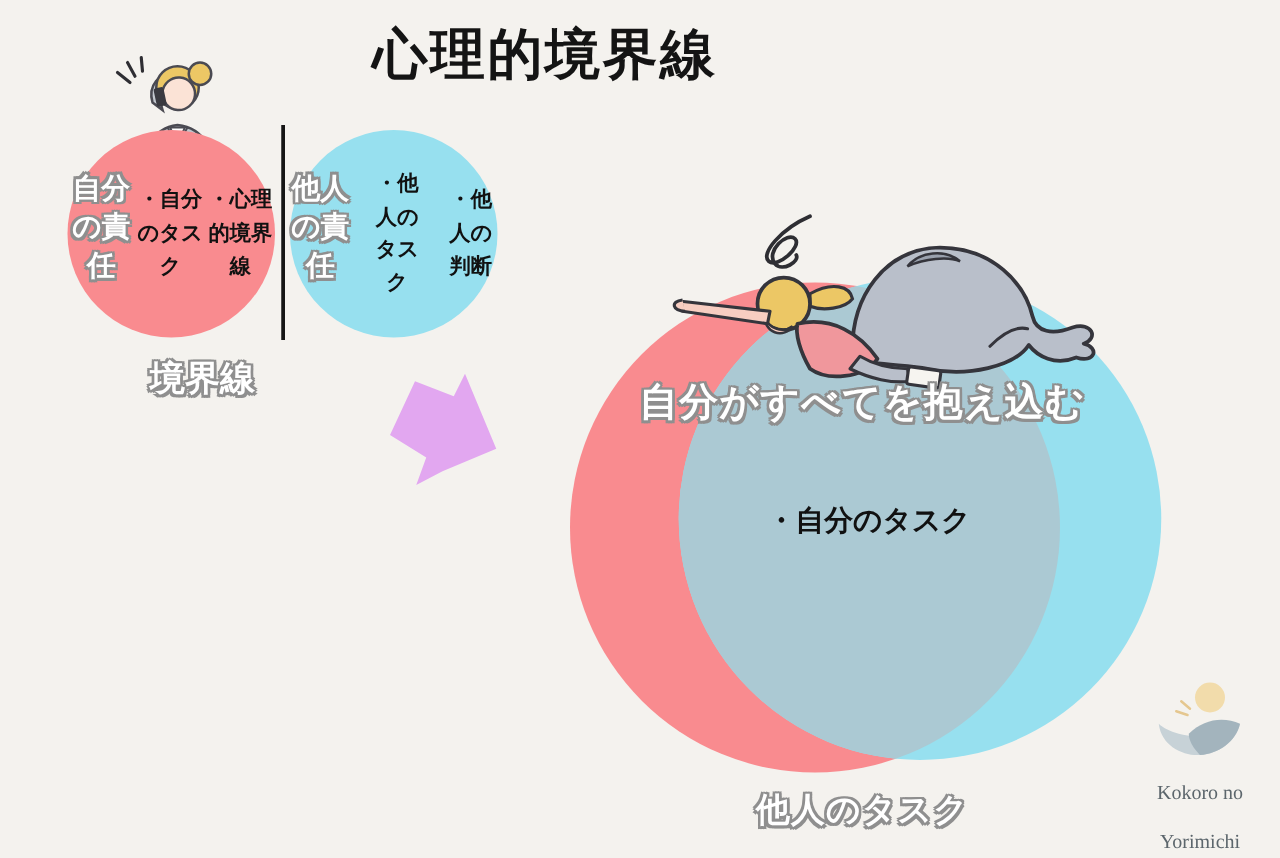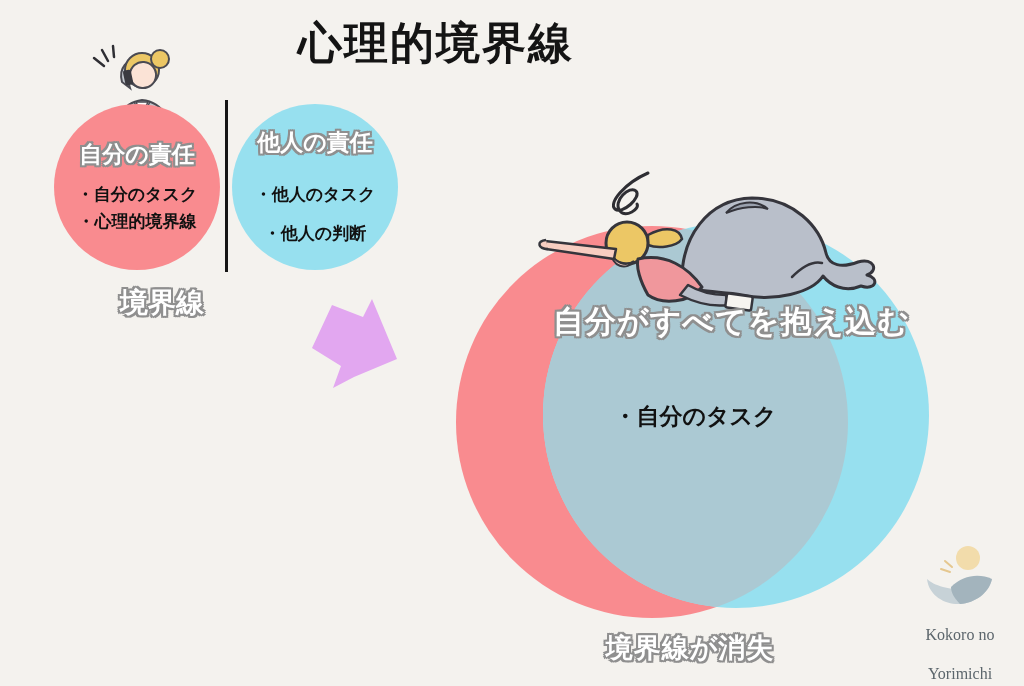--- a/index.html
+++ b/index.html
@@ -18,21 +18,21 @@
   .canvas{position:absolute;inset:0;width:1024px;height:686px;background:var(--background);}
 
   .title{
     position:absolute;left:0;top:14px;width:872px;
     text-align:center;font-size:44px;font-weight:800;color:#141414;letter-spacing:2px;
   }
 
   
   .small-circle{
     position:absolute;width:166px;height:166px;border-radius:50%;
-    display:flex;flex-direction:column;align-items:center;justify-content:center;
+    display:flex;flex-direction:row;align-items:center;justify-content:center;
     text-align:center;
   }
   .circle-self{left:54px;top:104px;background:var(--pink);}
   .circle-other{left:232px;top:104px;background:var(--blue);gap:12px;}
   .circle-heading{
     font-size:23px;font-weight:800;color:#ffffff;margin-bottom:12px;
     text-shadow:-2px -2px 0 var(--outline),2px -2px 0 var(--outline),-2px 2px 0 var(--outline),
       2px 2px 0 var(--outline),0 2px 0 var(--outline),0 -2px 0 var(--outline),
       2px 0 0 var(--outline),-2px 0 0 var(--outline);
   }
@@ -45,21 +45,21 @@
       2px 2px 0 var(--outline),0 2px 0 var(--outline),0 -2px 0 var(--outline),
       2px 0 0 var(--outline),-2px 0 0 var(--outline);
   }
 
   .arrow-wrap{position:absolute;left:310px;top:296px;width:100px;height:95px;}
 
   
   .venn-wrap{position:absolute;left:440px;top:212px;width:500px;height:412px;}
   .figure-wrap{position:absolute;left:530px;top:165px;width:380px;height:152px;}
   .after-heading{
-    position:absolute;left:470px;top:301px;width:440px;text-align:right;
+    position:absolute;left:470px;top:301px;width:440px;text-align:center;
     font-size:31px;font-weight:800;color:#ffffff;letter-spacing:1px;
     text-shadow:-2px -2px 0 var(--outline),2px -2px 0 var(--outline),-2px 2px 0 var(--outline),
       2px 2px 0 var(--outline),0 2px 0 var(--outline),0 -2px 0 var(--outline),
       2px 0 0 var(--outline),-2px 0 0 var(--outline);
   }
   .after-items{
     position:absolute;left:470px;top:398px;width:450px;text-align:center;
     font-size:23px;font-weight:800;color:var(--text);line-height:1.62;
   }
   .after-boundary{
@@ -173,21 +173,21 @@
       <rect x="196" y="130" width="26" height="14" rx="2" fill="#f6f4f0" stroke="#35353c" stroke-width="2.5" transform="rotate(8 209 137)"></rect>
     </svg>
   </div>
 
   <div class="after-heading">自分がすべてを抱え込む</div>
 
   <div class="after-items">
     <div>・自分のタスク</div>
   </div>
 
-  <div class="after-boundary">境界線が消失</div>
+  <div class="after-boundary">他人のタスク</div>
 
   <div class="logo">
     <svg class="logo-icon" viewBox="0 0 86 62">
       <circle cx="51" cy="15" r="12" fill="var(--logo_sun)"></circle>
       <path d="M28 18 L35 24 M24 26 L33 29" stroke="#e5c78f" stroke-width="2" fill="none" stroke-linecap="round"></path>
       <path d="M10 36 C12 54 30 62 43 61 C58 60 72 50 75 36 C60 46 40 48 26 44 C19 42 13 39 10 36 Z" fill="var(--logo_wave_light)"></path>
       <path d="M34 44 C46 32 62 30 75 36 C72 50 58 60 43 61 C38 56 34 50 34 44 Z" fill="var(--logo_wave_dark)"></path>
     </svg>
     <div class="logo-text">Kokoro no</div>
     <div class="logo-text">Yorimichi</div>

